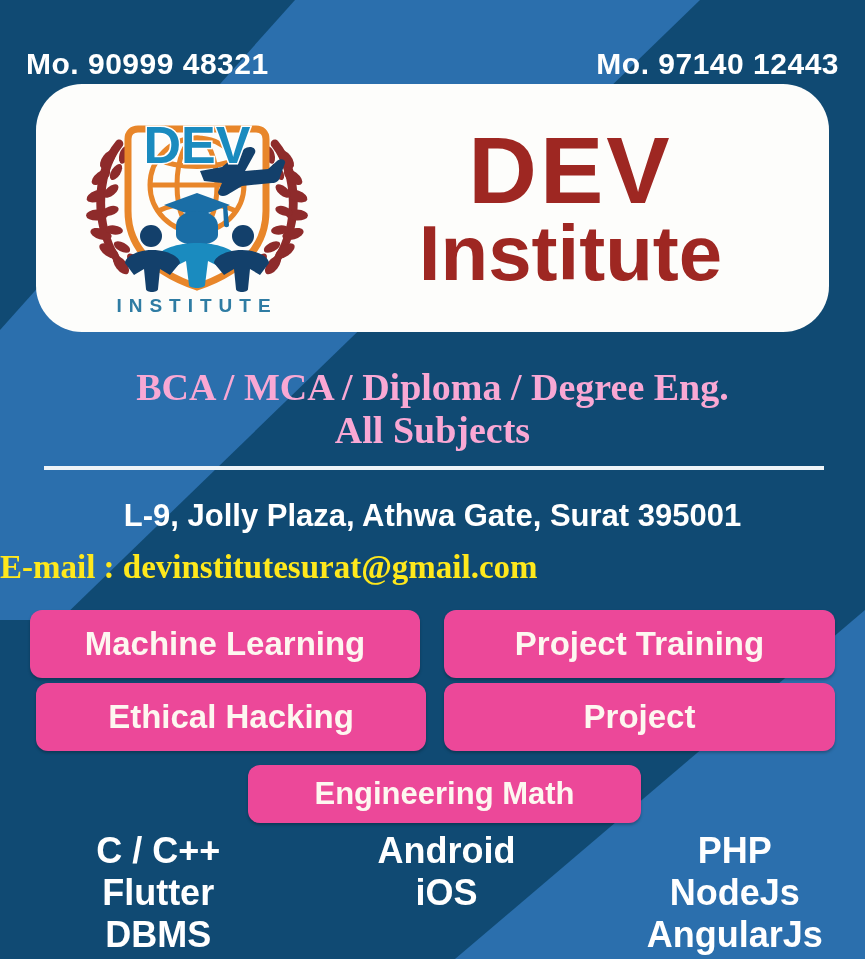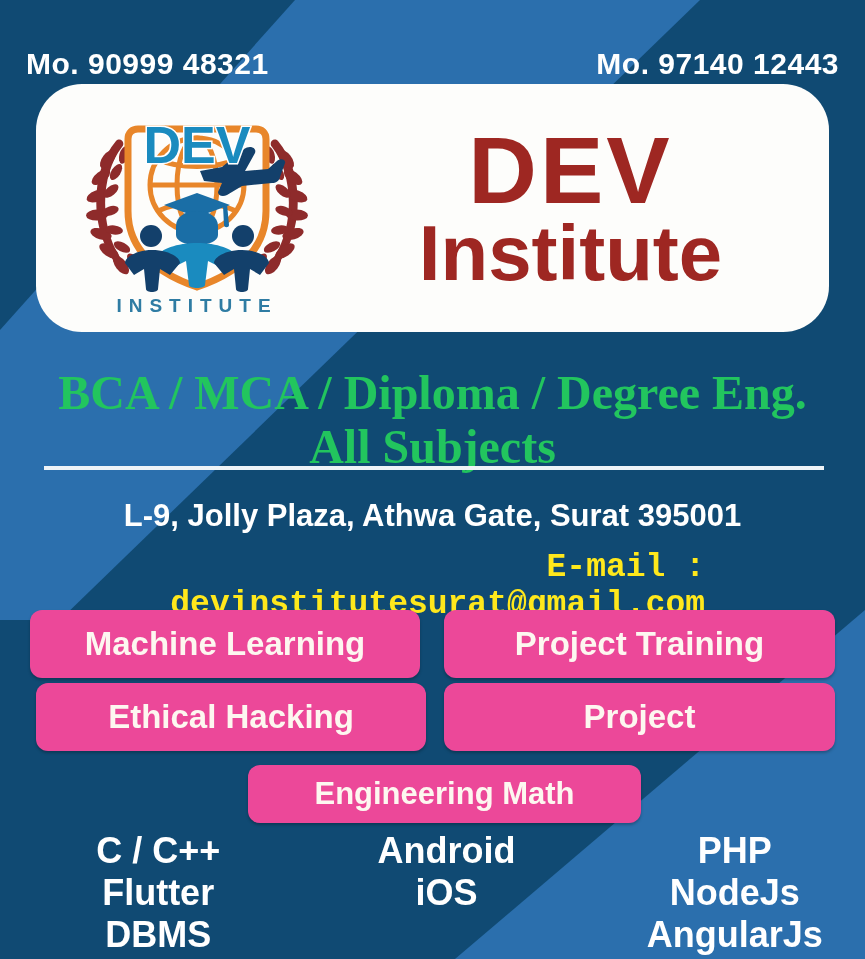--- a/index.html
+++ b/index.html
@@ -110,23 +110,23 @@
   #courses {
     position: absolute;
     left: 0; top: 366px;
     width: 865px;
     text-align: center;
     z-index: 5;
     line-height: 1.12;
   }
   .courses-line {
     display: block;
-    color: #22c55e;
+    color: #f9a8d4;
     font-family: "Liberation Serif", serif;
-    font-size: 48px;
+    font-size: 38px;
     font-weight: bold;
   }
 
   #divider {
     position: absolute;
     left: 44px; top: 466px;
     width: 780px; height: 4px;
     background: #eef3f7;
     z-index: 5;
   }
@@ -139,23 +139,23 @@
     text-align: center;
     color: #ffffff;
     font-size: 31px;
     font-weight: bold;
     z-index: 5;
   }
   #email {
     position: absolute;
     left: 0; top: 549px;
     width: 705px;
-    text-align: right;
+    text-align: left;
     color: #ffe81c;
-    font-family: Liberation Mono, monospace;
+    font-family: Liberation Serif, serif;
     font-size: 33px;
     font-weight: bold;
     z-index: 5;
   }
 
   
   .pill {
     position: absolute;
     background: #ec4899;
     border-radius: 12px;

